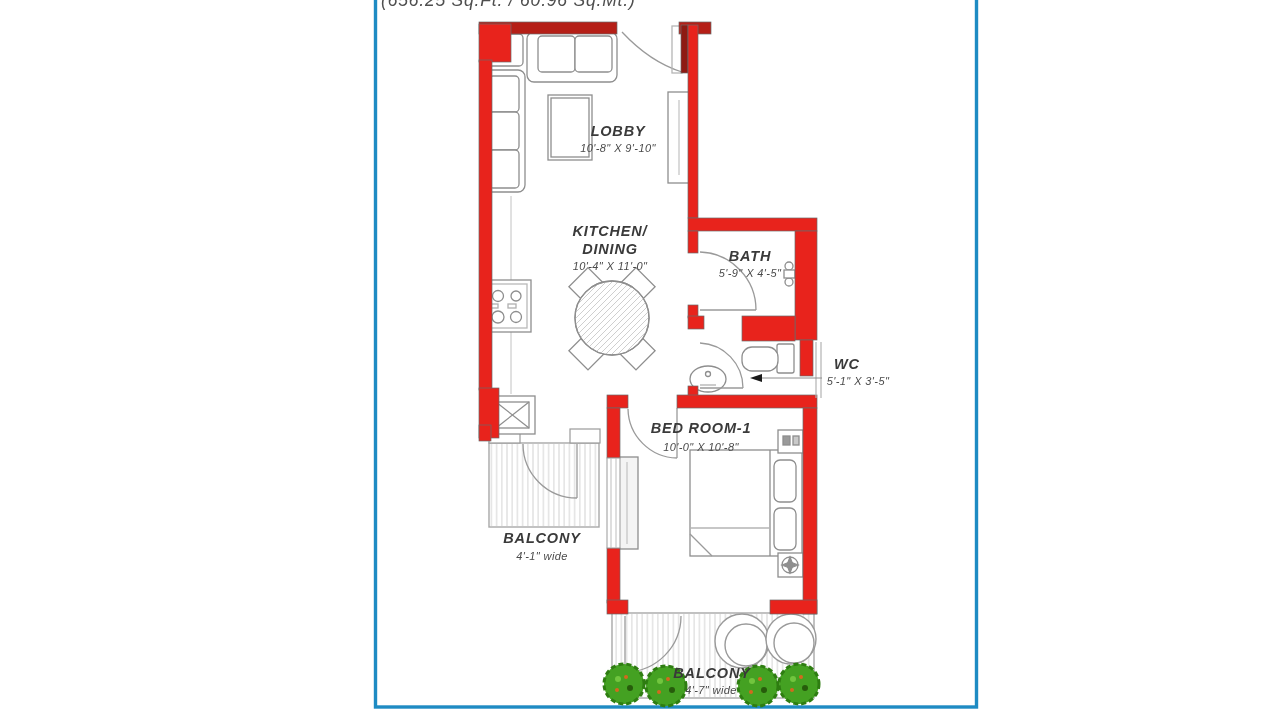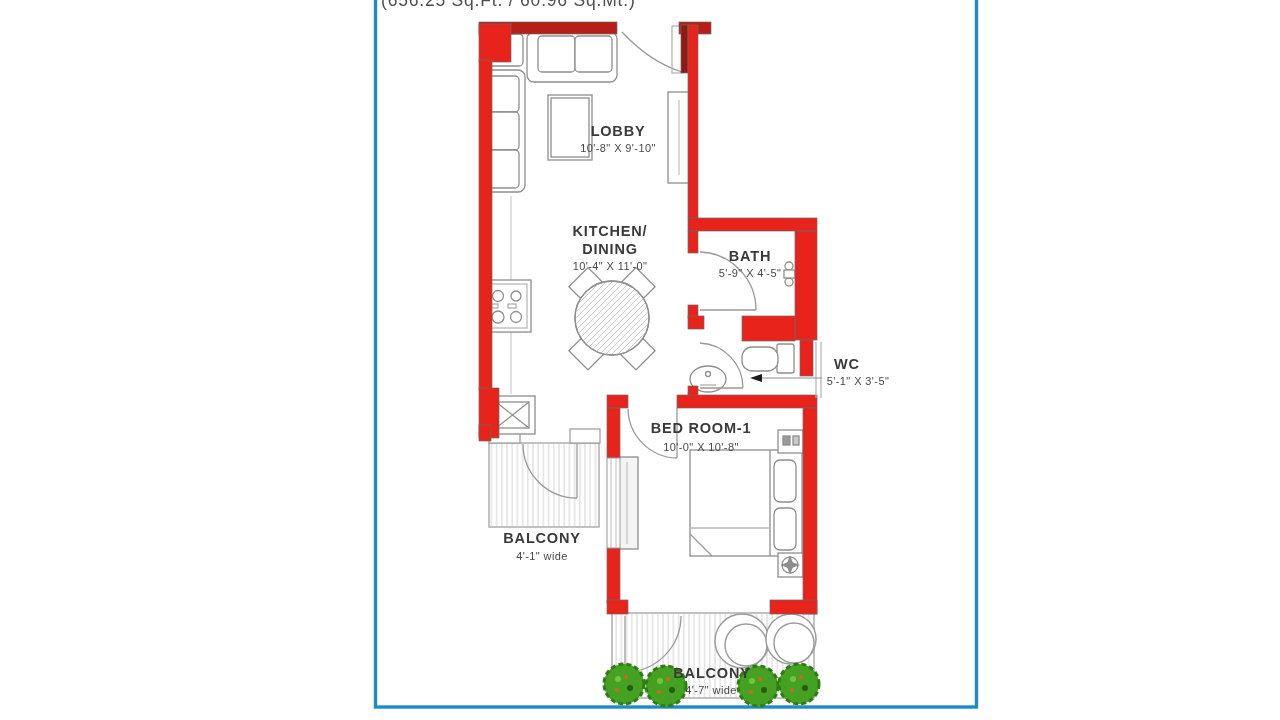--- a/index.html
+++ b/index.html
@@ -1,16 +1,16 @@
 <!DOCTYPE html>
 <html><head>
 <meta charset="utf-8">
 <style>
   html,body{margin:0;padding:0;background:#ffffff;width:1280px;height:720px;overflow:hidden;}
-  .stage{position:relative;width:1280px;height:720px;background:#ffffff;font-family:"Liberation Sans",sans-serif;}
+  .stage{position:relative;width:1280px;height:720px;background:#ffffff;font-family:"Liberation Sans",sans-serif;font-style:italic;}
   svg{display:block;}
   text{font-family:"Liberation Sans","DejaVu Sans",sans-serif;fill:#3a3a3a;}
   .room-name{font-size:14.5px;font-weight:700;letter-spacing:0.8px;}
   .room-dims{font-size:11px;font-weight:400;letter-spacing:0.4px;fill:#4a4a4a;}
   .caption{font-size:17.5px;font-weight:400;letter-spacing:0.8px;fill:#4f4f4f;}
 </style>
 </head>
 <body>
 
 <div class="stage">

